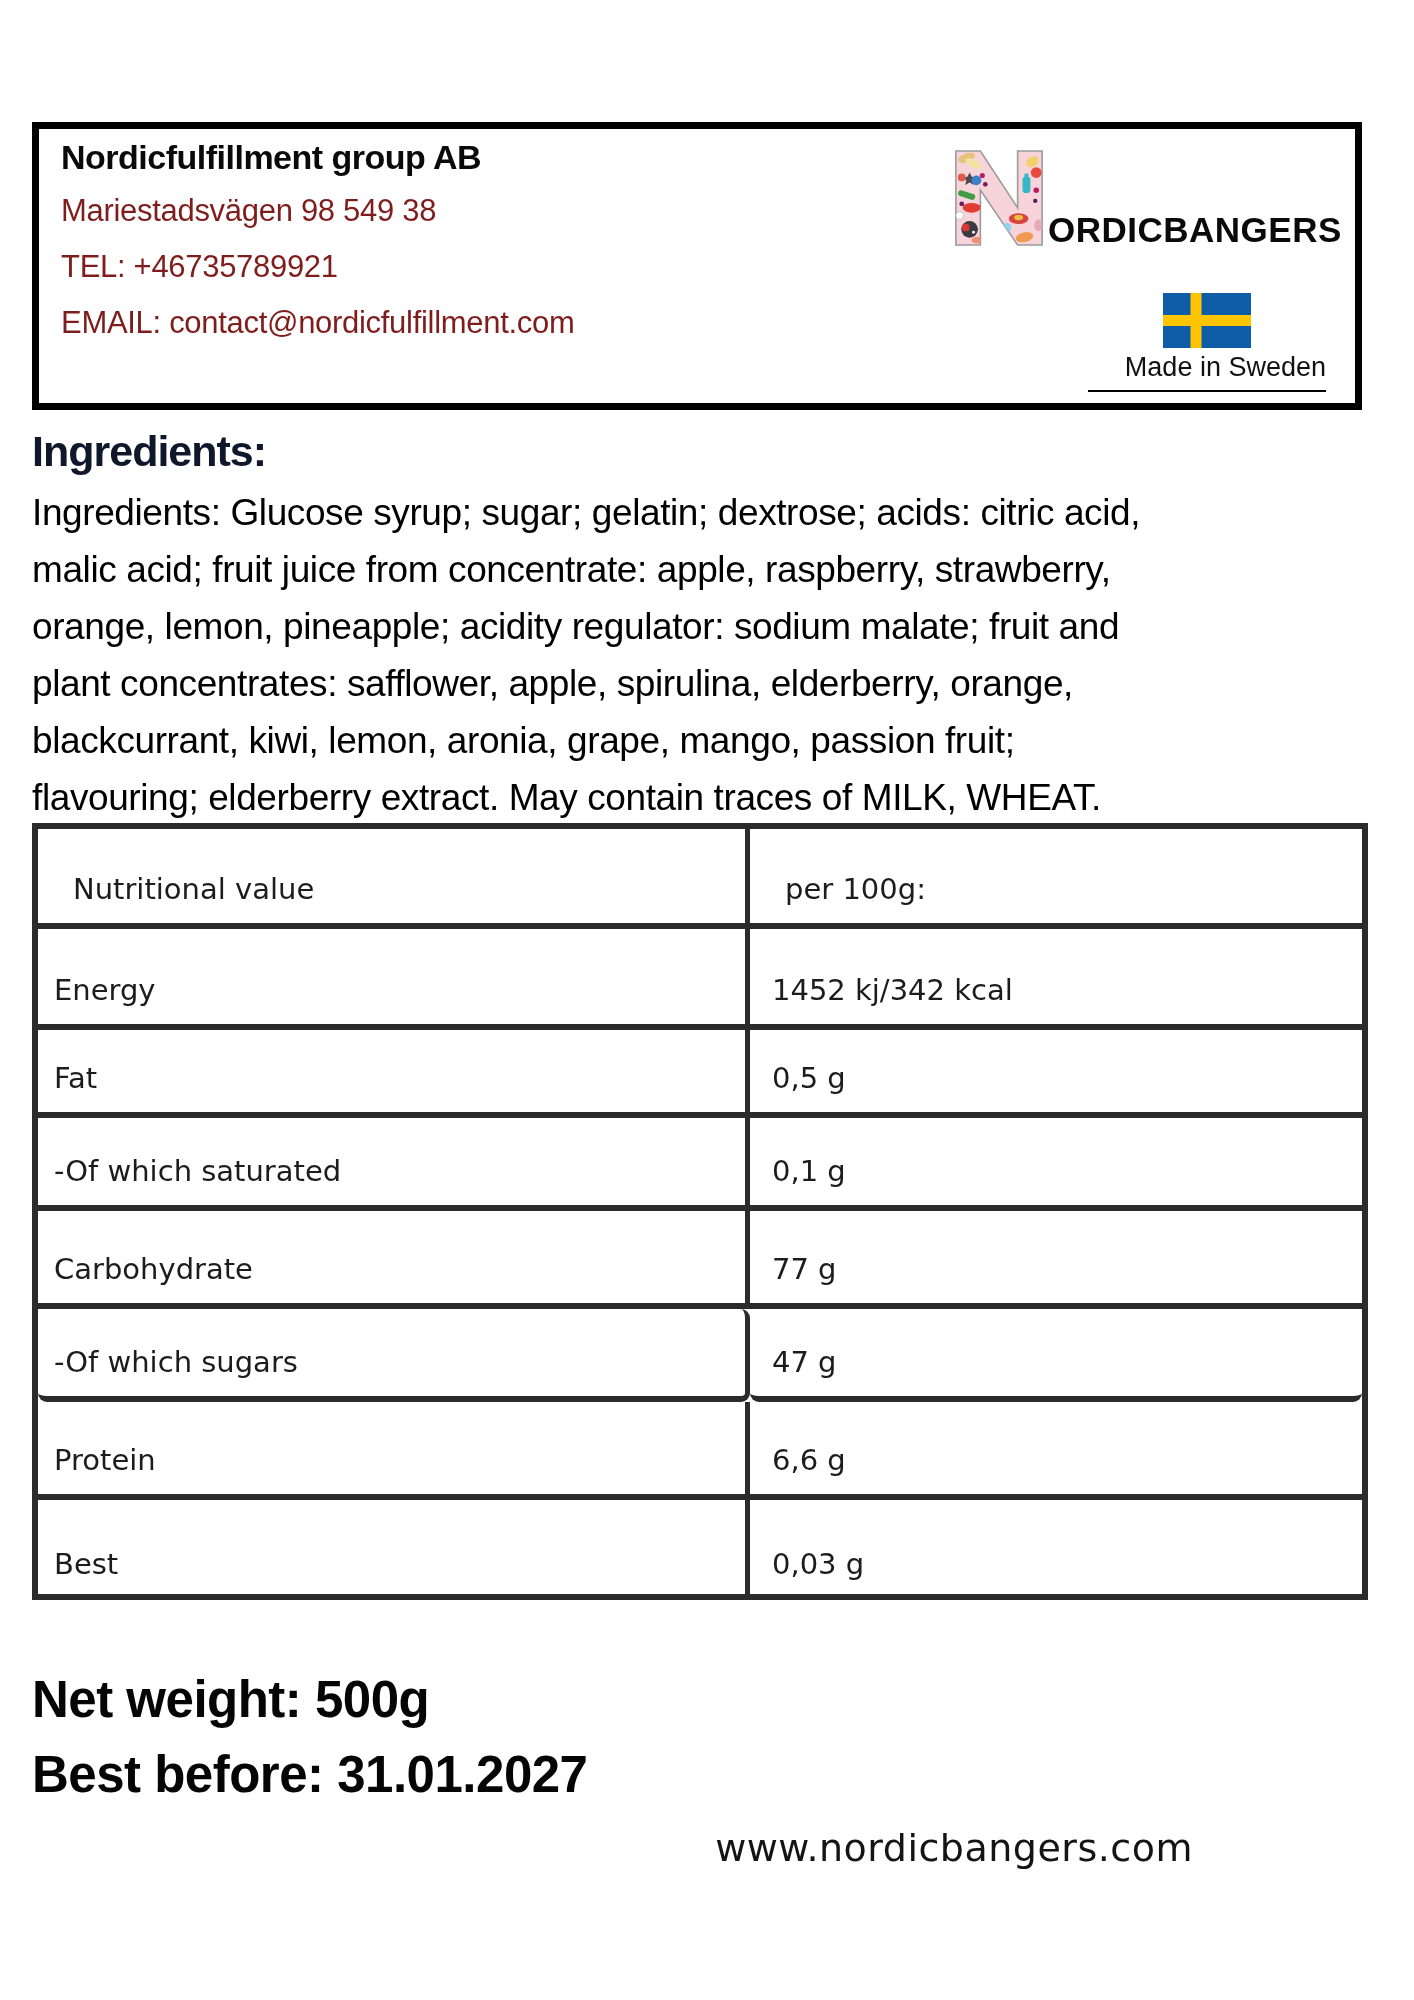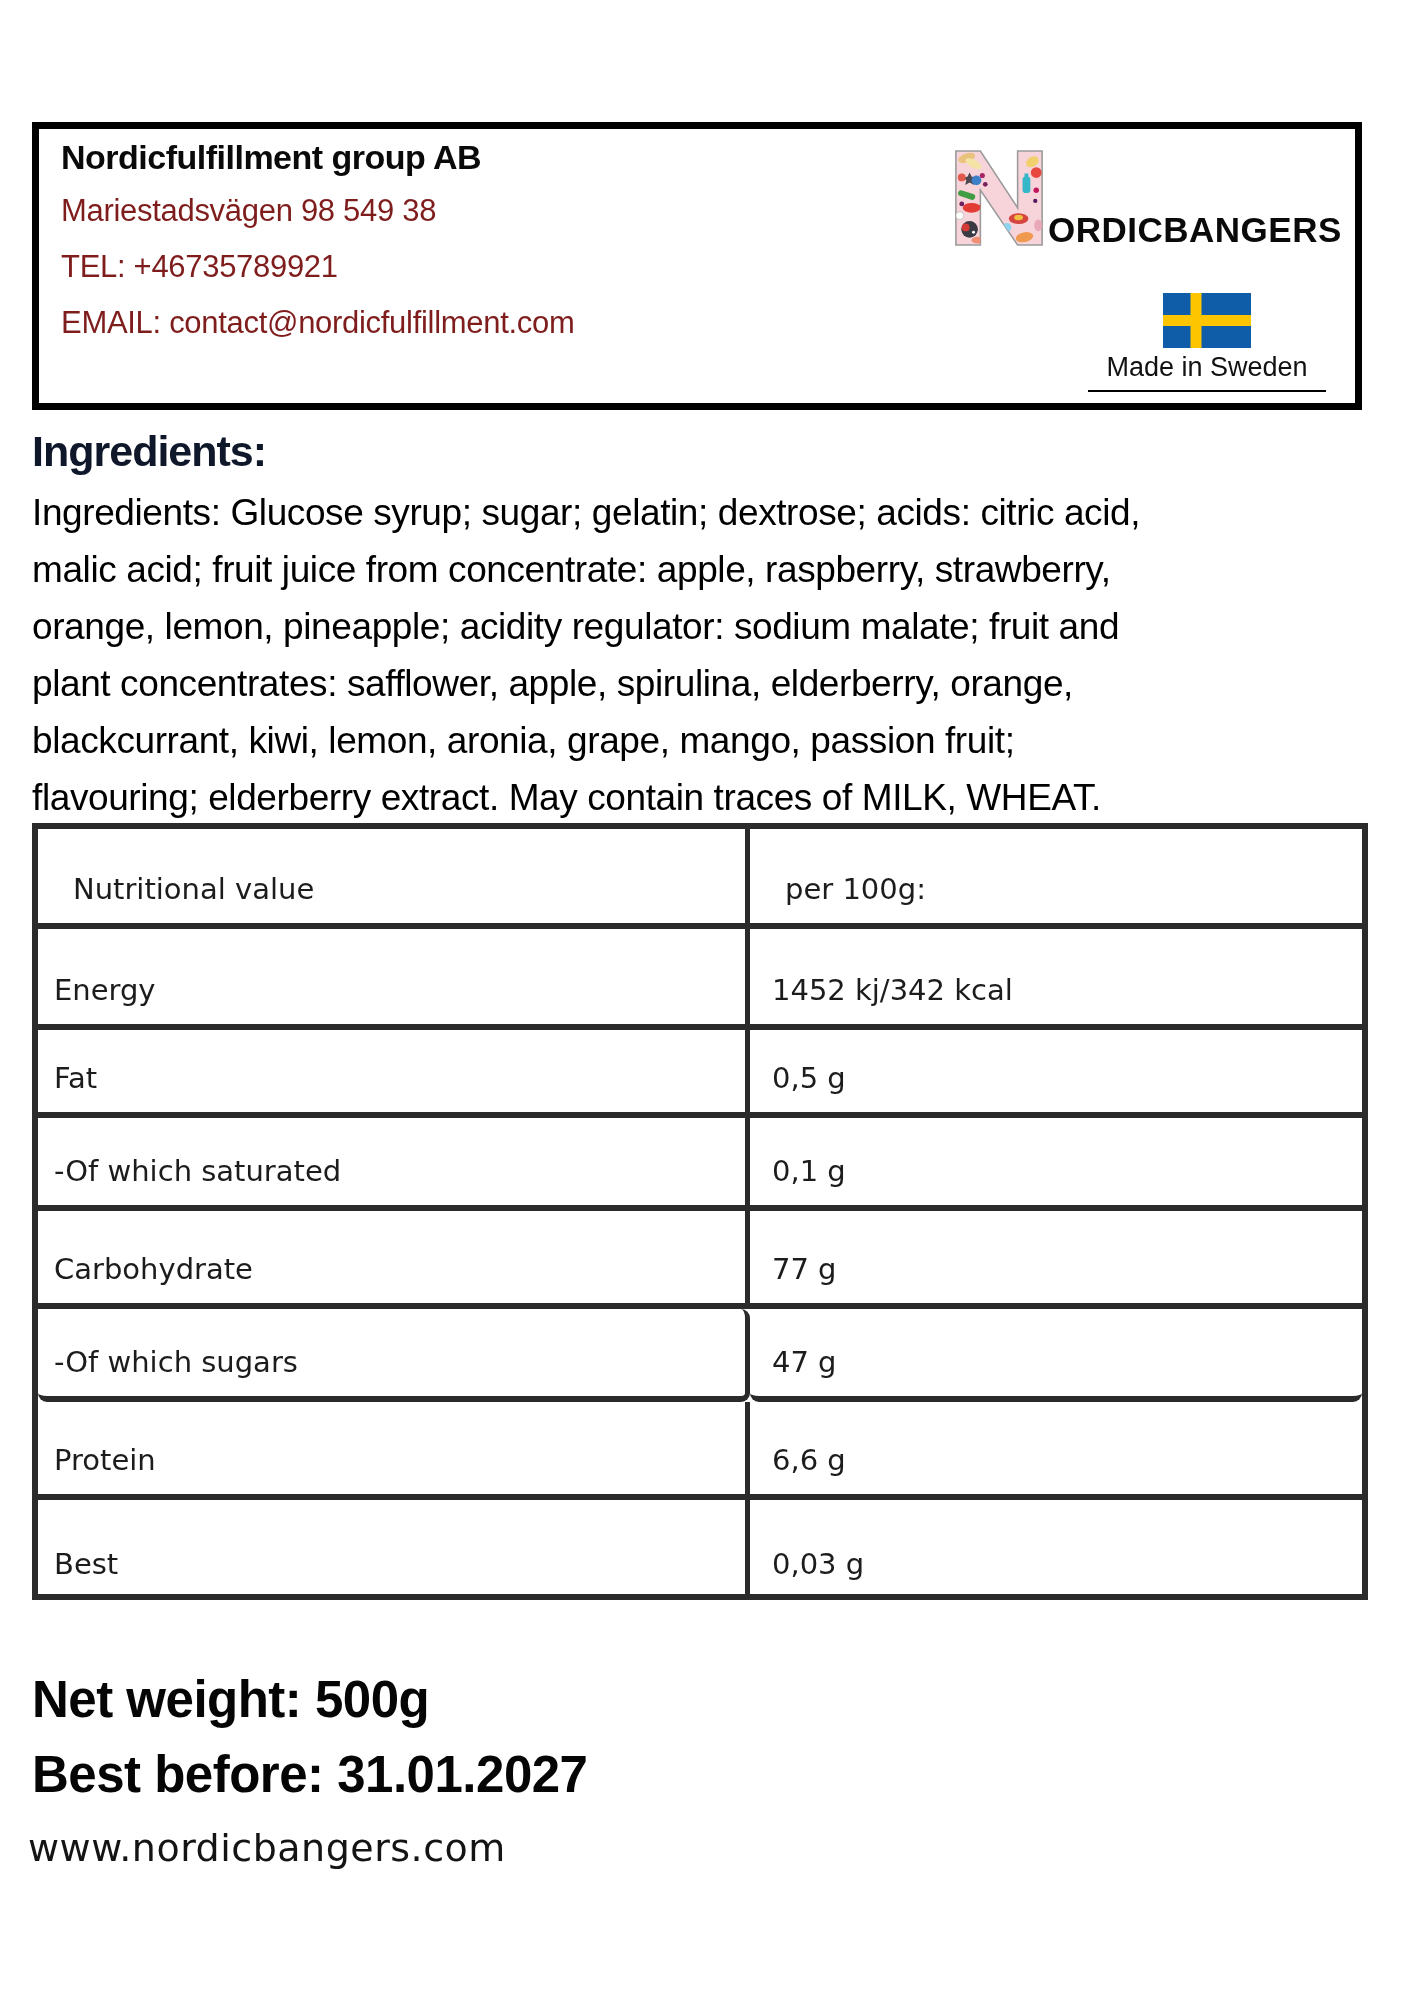--- a/index.html
+++ b/index.html
@@ -25,21 +25,21 @@
 
   
   .logo-n { position:absolute; left:950px; top:147px; width:98px; height:102px; }
   .logo-wordmark {
     position:absolute; left:1048px; top:210px;
     font-size:35px; font-weight:700; letter-spacing:0.5px; color:#0a0a0a;
   }
   .flag { position:absolute; left:1163px; top:293px; width:88px; height:55px; }
   .made-in {
     position:absolute; left:1088px; top:352px; width:238px;
-    text-align:center; font-size:27px; color:#111;
+    text-align:right; font-size:27px; color:#111;
     border-bottom:2px solid #000; padding-bottom:7px;
   }
 
   
   .ingredients-heading {
     position:absolute; left:32px; top:427px;
     font-size:43px; font-weight:700; letter-spacing:-1px; color:#0f172a;
   }
   .ingredients-text {
     position:absolute; left:32px; top:484px; width:1370px;
@@ -65,22 +65,22 @@
   .r7 .tcell { height:98px; }  .r8 .tcell { height:98px; border-bottom:none; }
 
   
   .net-weight, .best-before {
     position:absolute; left:32px;
     font-size:51px; font-weight:700; letter-spacing:-0.5px; color:#050505;margin-top:8px;
   }
   .net-weight  { top:1662px; }
   .best-before { top:1737px; }
   .website {
-    position:absolute; left:0; top:1826px; width:1193px; text-align:left;
-    font-family:"DejaVu Sans", sans-serif; font-size:38px; color:#141414; letter-spacing:0.5px;margin-left:28px;
+    position:absolute; left:0; top:1826px; width:1193px; text-align:right;
+    font-family:"DejaVu Sans", sans-serif; font-size:38px; color:#141414; letter-spacing:0.5px;
   }
 </style>
 </head>
 <body>
 
 <div id="canvas">
 
   <div class="header-box">
     <div class="company-name">Nordicfulfillment group AB</div>
     <div class="company-line company-address">Mariestadsvägen 98 549 38</div>

